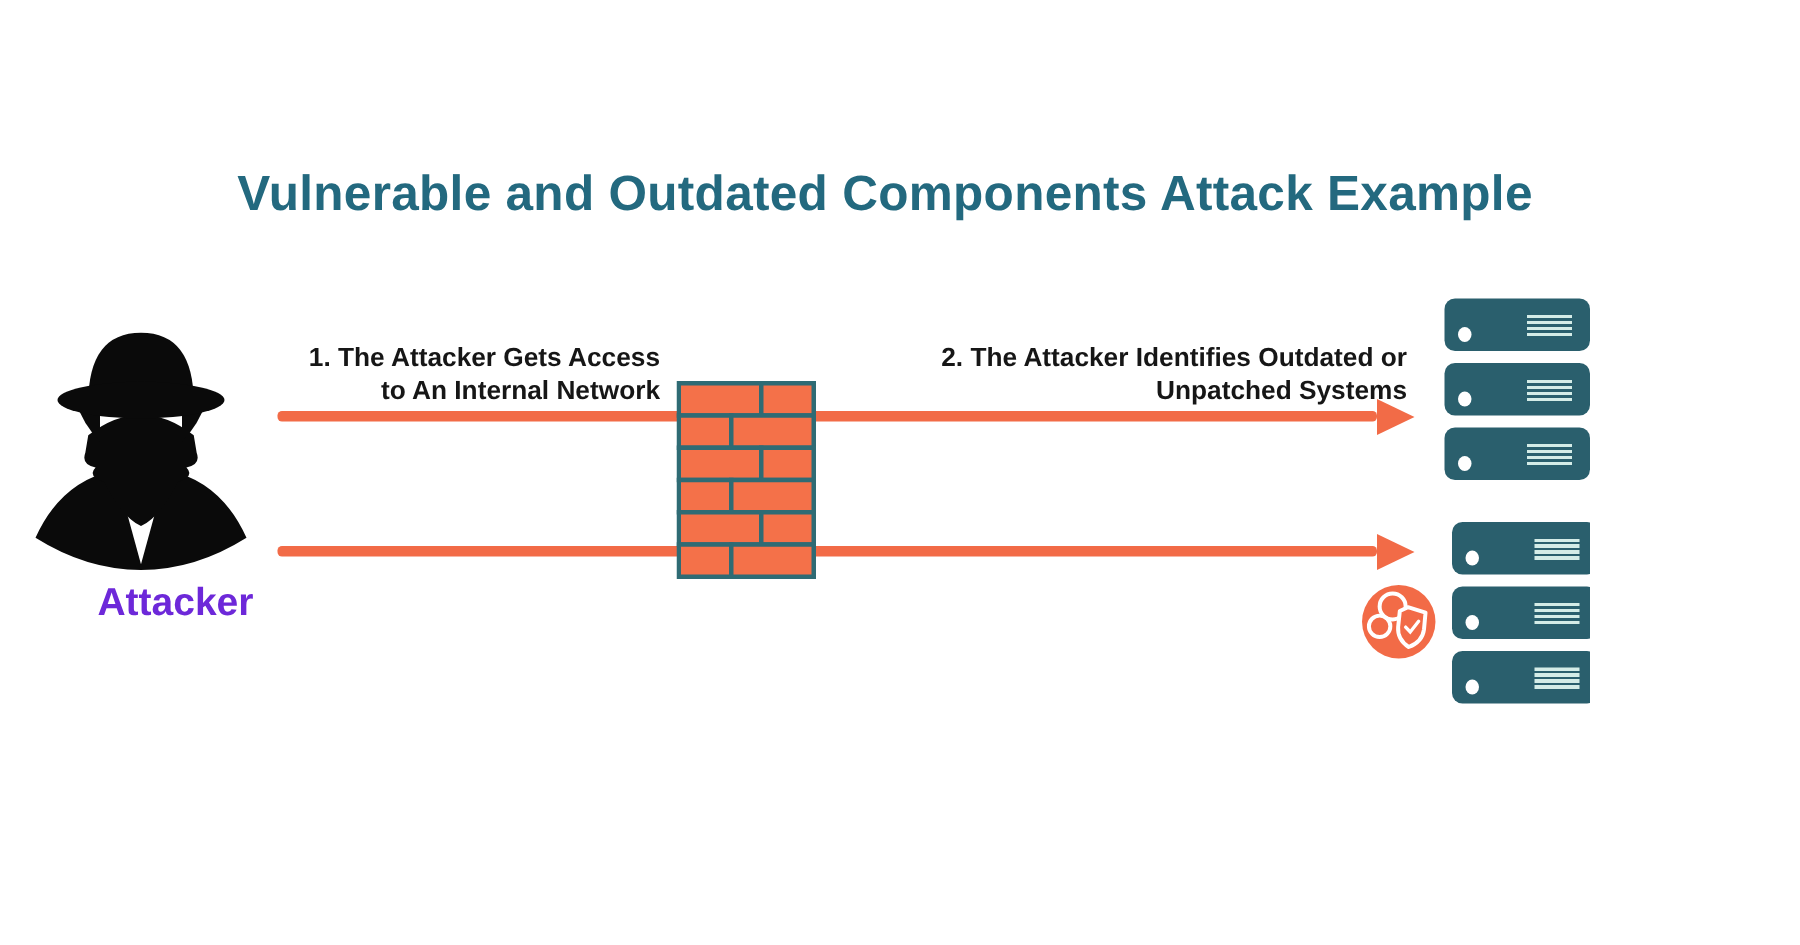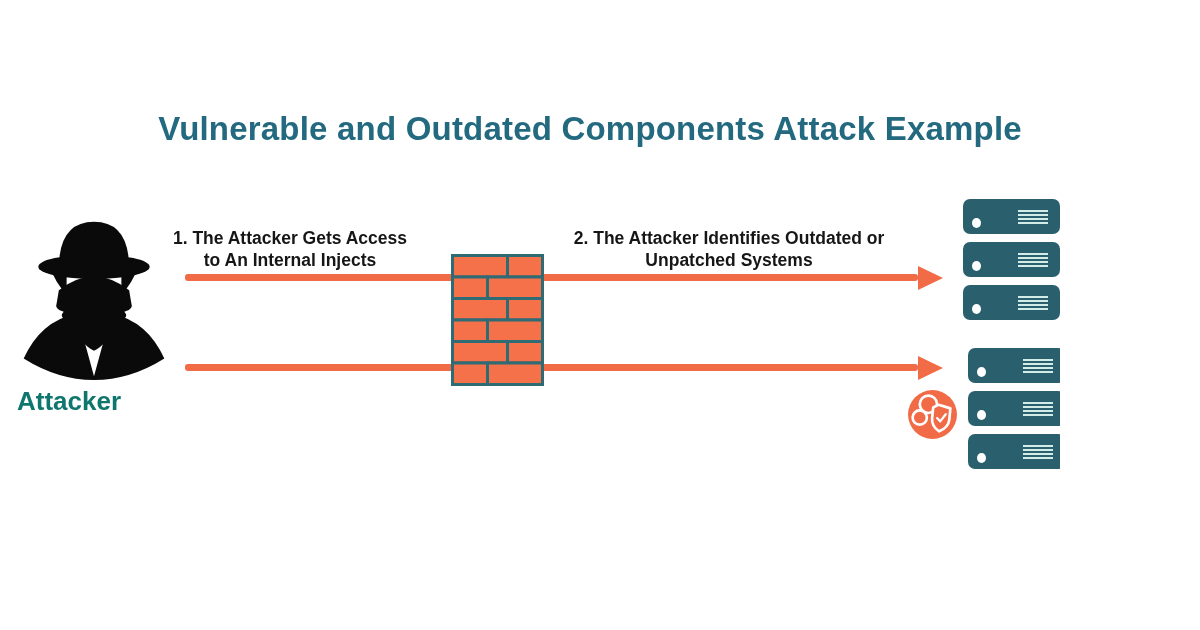--- a/index.html
+++ b/index.html
@@ -6,28 +6,28 @@
   #stage{
     position:relative;width:1060px;height:630px;background:#ffffff;
     font-family:"Liberation Sans",sans-serif;overflow:hidden;
   }
   .abs{position:absolute;}
   #title{
     left:0;top:110px;width:1180px;text-align:center;
     font-size:33px;font-weight:bold;color:#23697F;letter-spacing:0.2px;
   }
   .step-label{
-    font-size:17.5px;font-weight:bold;color:#161616;text-align:center;line-height:22px;
+    font-size:17.5px;font-weight:bold;color:#161616;text-align:right;line-height:22px;
   }
   #step1{left:140px;top:227px;width:300px;}
-  #step2{left:536px;top:227px;width:386px;}
+  #step2{left:552px;top:227px;width:386px;}
   #step3{left:560px;top:387px;width:345px;}
   #attacker-label{
-    left:17px;top:386px;width:152px;text-align:left;
-    font-size:26px;font-weight:bold;color:#0f766e;
+    left:17px;top:386px;width:152px;text-align:right;
+    font-size:26px;font-weight:bold;color:#6d28d9;
   }
   #internal-resources-label{
     left:940px;top:484px;width:232px;text-align:center;
     font-size:20px;font-weight:bold;color:#161616;
   }
   .arrow-line{
     height:7px;background:#F26B47;border-radius:3px;
   }
   .arrow-head{
     width:0;height:0;
@@ -67,21 +67,21 @@
     <path d="M120,54 L103,60 L103,82 Q114,72 120,54 Z" fill="#0a0a0a"></path>
 
     <path d="M39,56 Q39,8 75,8 Q111,8 111,56 Z" fill="#0a0a0a"></path>
 
     <ellipse cx="75" cy="54" rx="57" ry="12.5" fill="#0a0a0a"></ellipse>
   </svg>
   <div id="attacker-label" class="abs">Attacker</div>
 
   <div id="step1" class="abs step-label">
     <div>1. The Attacker Gets Access</div>
-    <div>to An Internal Injects</div>
+    <div>to An Internal Network</div>
   </div>
 
   <div id="step2" class="abs step-label">
     <div>2. The Attacker Identifies Outdated or</div>
     <div>Unpatched Systems</div>
   </div>
 
 
   <div class="abs arrow-line" style="left:185px;top:274px;width:733px;"></div>
   <div class="abs arrow-head" style="left:918px;top:266px;"></div>

